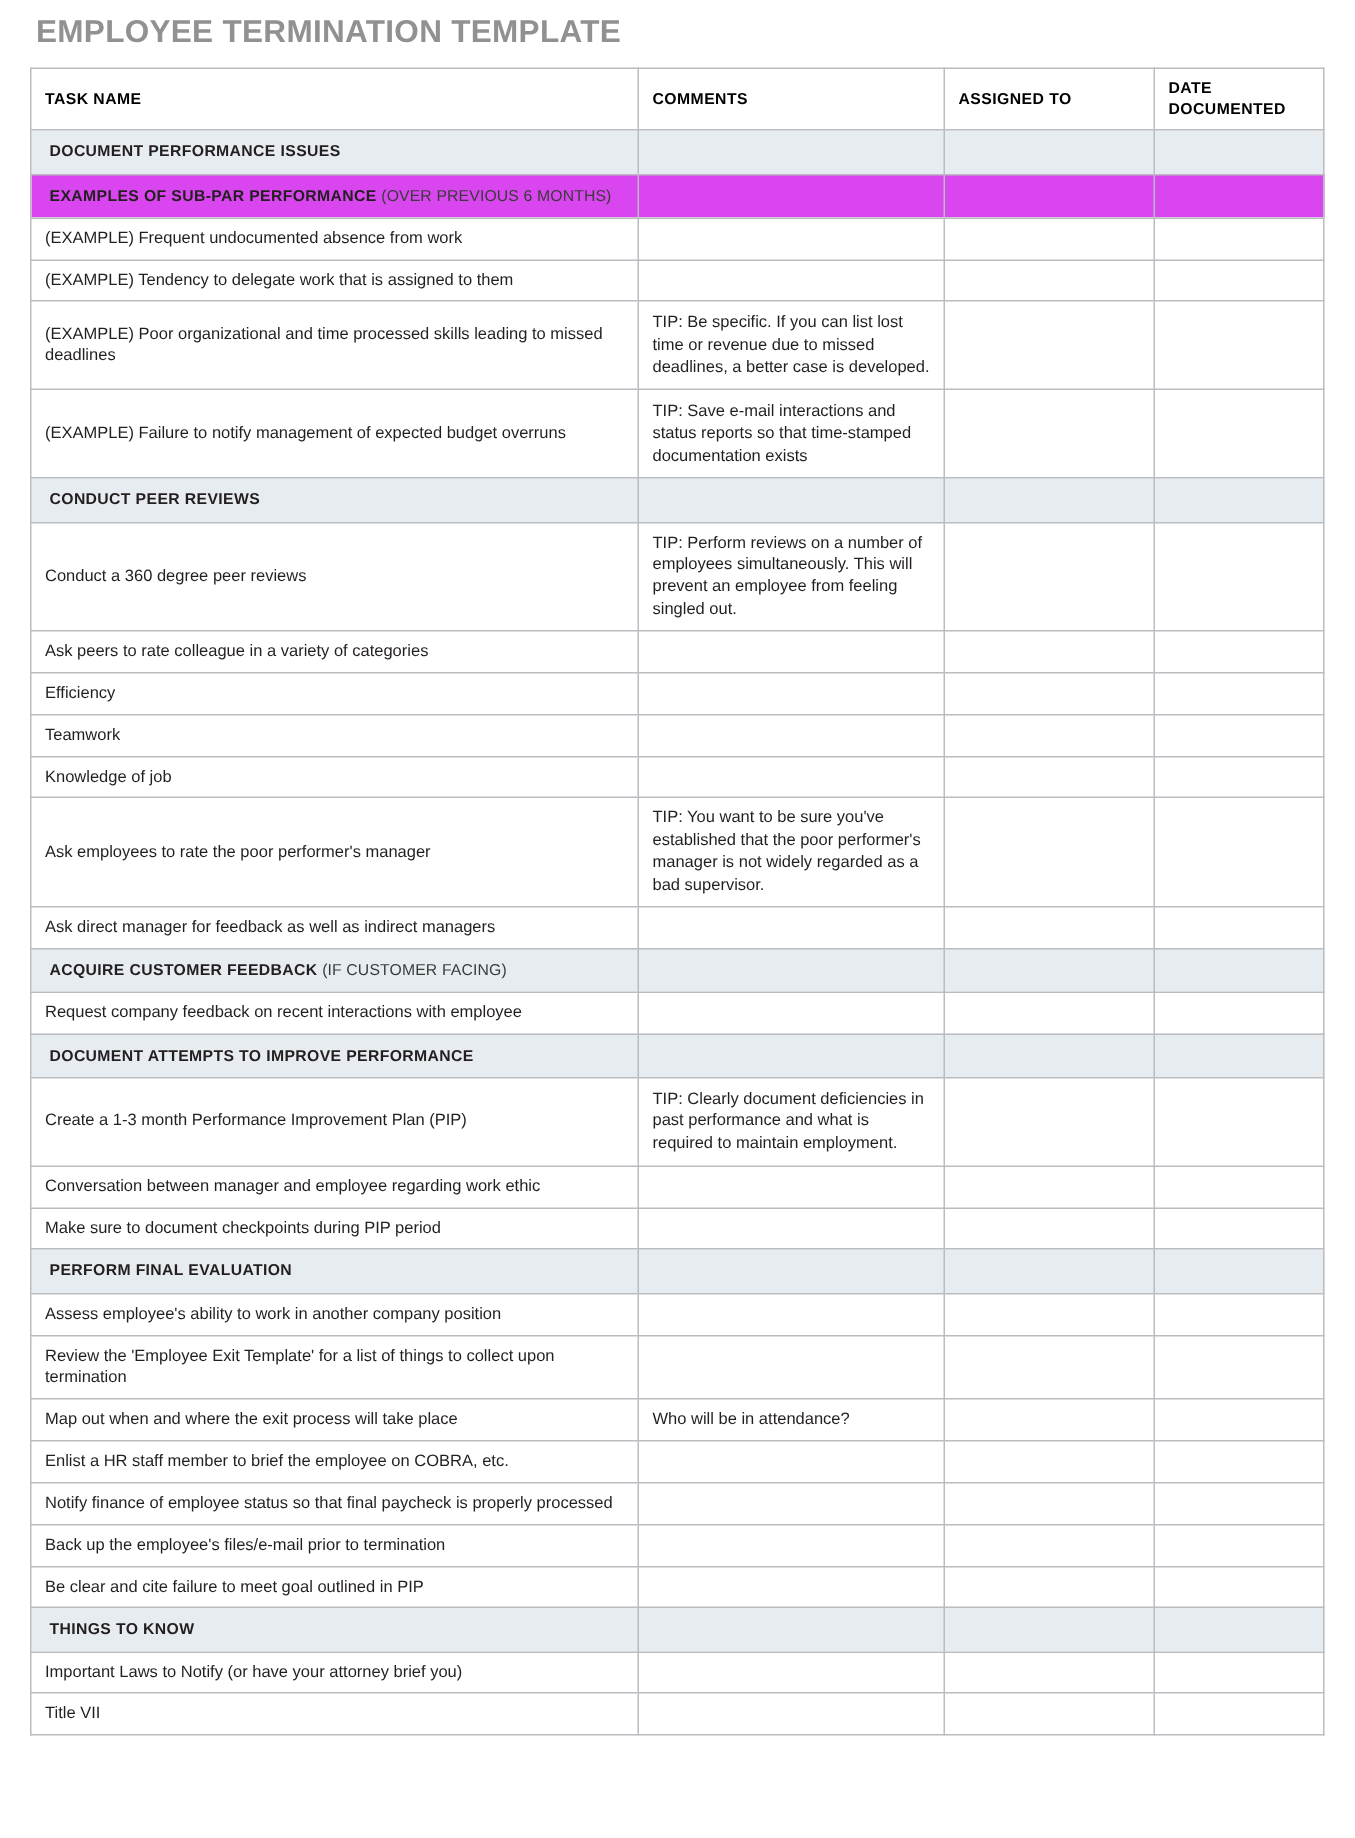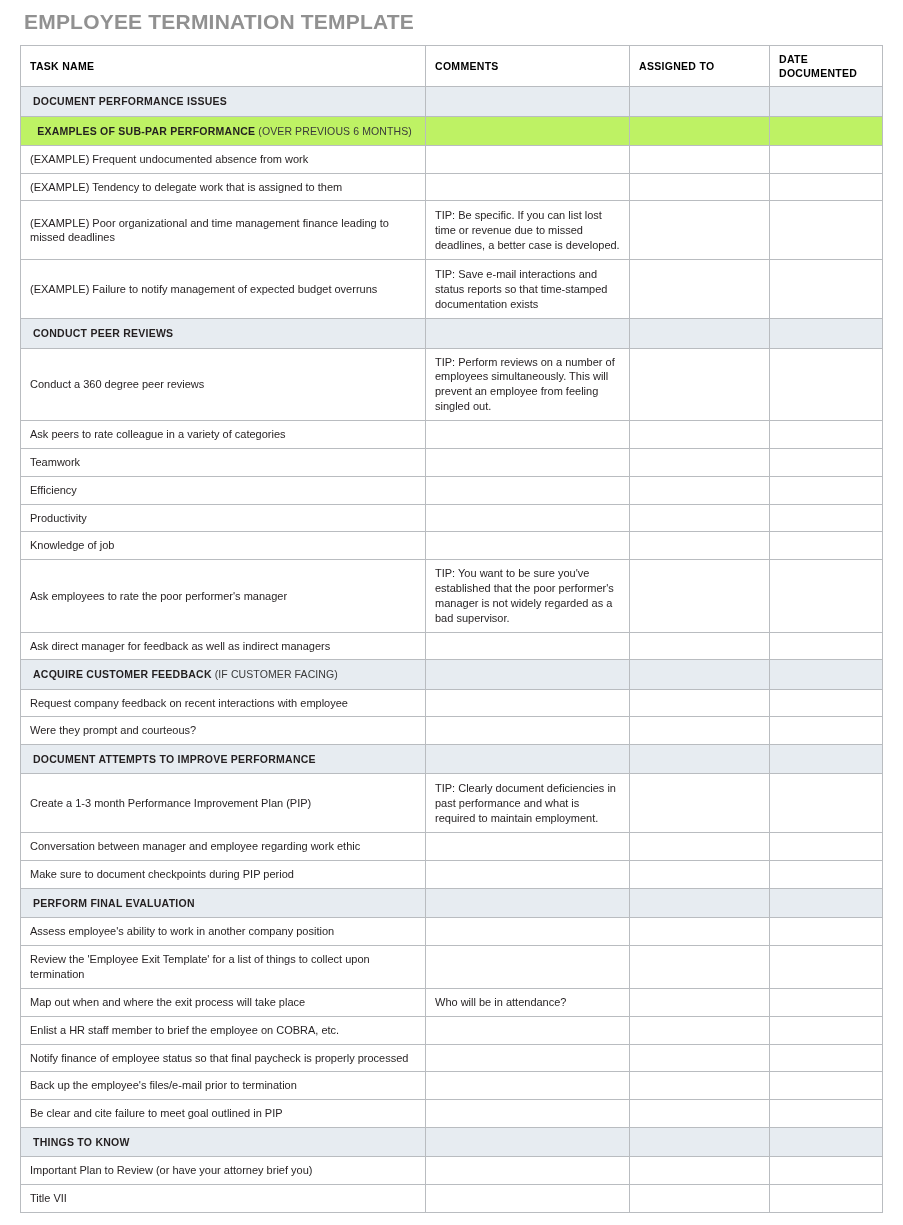--- a/index.html
+++ b/index.html
@@ -65,22 +65,21 @@
   tr.sec td {
     background: #e7ecf1;
     font-weight: bold;
     font-size: 10.5px;
     letter-spacing: 0.25px;
     padding-top: 7px;
     padding-bottom: 7px;
     padding-left: 12px;
   }
   tr.sec.alt td {
-    background: #bef264;
-    text-align: center;
+    background: #d946ef;
   }
   tr.sec td .sub {
     font-weight: normal;
     letter-spacing: 0.1px;
     color: #3a3a3a;
   }
   td.task {
     font-size: 11px;
     color: #231f20;
   }
@@ -135,21 +134,21 @@
           <td></td>
           <td></td>
         </tr>
         <tr class="r">
           <td class="task">(EXAMPLE) Tendency to delegate work that is assigned to them</td>
           <td></td>
           <td></td>
           <td></td>
         </tr>
         <tr class="r tall">
-          <td class="task">(EXAMPLE) Poor organizational and time management finance leading to missed deadlines</td>
+          <td class="task">(EXAMPLE) Poor organizational and time processed skills leading to missed deadlines</td>
           <td class="tip">TIP: Be specific.  If you can list lost time or revenue due to missed deadlines, a better case is developed.</td>
           <td></td>
           <td></td>
         </tr>
         <tr class="r tall">
           <td class="task">(EXAMPLE) Failure to notify management of expected budget overruns</td>
           <td class="tip">TIP: Save e-mail interactions and status reports so that time-stamped documentation exists</td>
           <td></td>
           <td></td>
         </tr>
@@ -165,33 +164,27 @@
           <td></td>
           <td></td>
         </tr>
         <tr class="r">
           <td class="task">Ask peers to rate colleague in a variety of categories</td>
           <td></td>
           <td></td>
           <td></td>
         </tr>
         <tr class="r">
+          <td class="task">Efficiency</td>
+          <td></td>
+          <td></td>
+          <td></td>
+        </tr>
+        <tr class="r">
           <td class="task">Teamwork</td>
-          <td></td>
-          <td></td>
-          <td></td>
-        </tr>
-        <tr class="r">
-          <td class="task">Efficiency</td>
-          <td></td>
-          <td></td>
-          <td></td>
-        </tr>
-        <tr class="r">
-          <td class="task">Productivity</td>
           <td></td>
           <td></td>
           <td></td>
         </tr>
         <tr class="r">
           <td class="task">Knowledge of job</td>
           <td></td>
           <td></td>
           <td></td>
         </tr>
@@ -212,26 +205,20 @@
           <td></td>
           <td></td>
           <td></td>
         </tr>
         <tr class="r">
           <td class="task">Request company feedback on recent interactions with employee</td>
           <td></td>
           <td></td>
           <td></td>
         </tr>
-        <tr class="r">
-          <td class="task">Were they prompt and courteous?</td>
-          <td></td>
-          <td></td>
-          <td></td>
-        </tr>
         <tr class="sec">
           <td class="task">DOCUMENT ATTEMPTS TO IMPROVE PERFORMANCE</td>
           <td></td>
           <td></td>
           <td></td>
         </tr>
         <tr class="r tall">
           <td class="task">Create a 1-3 month Performance Improvement Plan (PIP)</td>
           <td class="tip">TIP: Clearly document deficiencies  in past performance and what is required to maintain employment.</td>
           <td></td>
@@ -297,21 +284,21 @@
           <td></td>
           <td></td>
         </tr>
         <tr class="sec">
           <td class="task">THINGS TO KNOW</td>
           <td></td>
           <td></td>
           <td></td>
         </tr>
         <tr class="r">
-          <td class="task">Important Plan to Review (or have your attorney brief you)</td>
+          <td class="task">Important Laws to Notify (or have your attorney brief you)</td>
           <td></td>
           <td></td>
           <td></td>
         </tr>
         <tr class="r">
           <td class="task">Title VII</td>
           <td></td>
           <td></td>
           <td></td>
         </tr>

